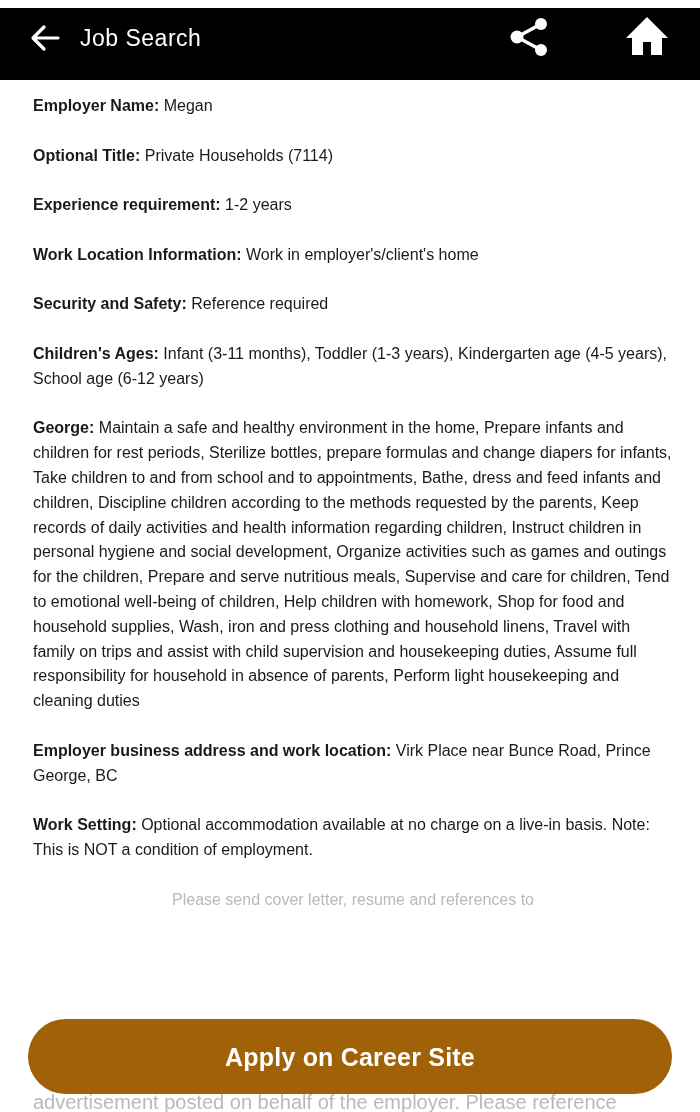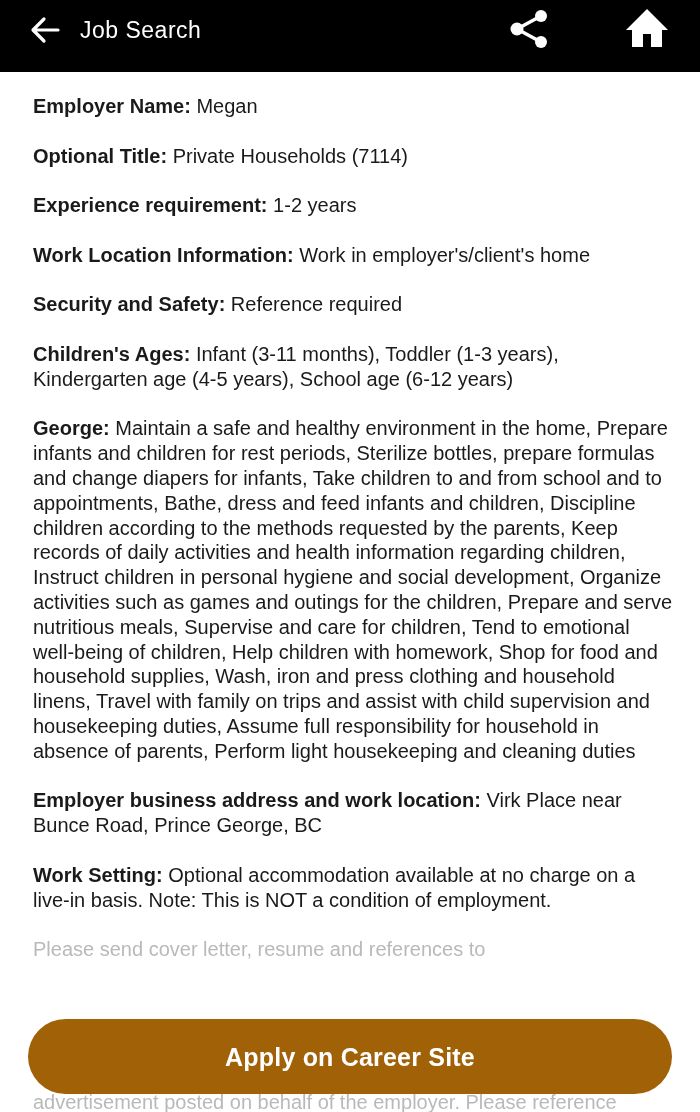--- a/index.html
+++ b/index.html
@@ -2,38 +2,38 @@
 <html><head>
 <meta charset="utf-8">
 <style>
   html, body { margin: 0; padding: 0; }
   body {
     width: 700px; height: 1112px; overflow: hidden; position: relative;
     background: #ffffff; font-family: "Liberation Sans", "DejaVu Sans", sans-serif;
     color: #1a1a1a;
   }
   .topbar {
-    position: absolute; left: 0; top: 0; width: 700px; height: 72px;
+    position: absolute; left: 0; top: 8px; width: 700px; height: 72px;
     background: #000000; z-index: 5;
   }
   .back-btn { position: absolute; left: 28px; top: 12px; width: 36px; height: 36px; cursor: pointer; }
   .title {
     position: absolute; left: 80px; top: 14px; color: #ffffff;
     font-size: 23px; letter-spacing: 0.5px; line-height: 32px;
   }
   .share-btn { position: absolute; left: 506px; top: 6px; width: 46px; height: 46px; cursor: pointer; }
   .home-btn { position: absolute; left: 622px; top: 6px; width: 50px; height: 46px; cursor: pointer; }
 
   .content {
     position: absolute; left: 33px; top: 94px; width: 640px;
-    font-size: 20px; line-height: 24.8px;
+    font-size: 16px; line-height: 24.8px;
   }
   .field { margin: 0 0 24.8px 0; }
   .field .label { font-weight: bold; }
-  .faded { color: #b9b9b9; }
+  .faded { color: #b9b9b9; text-align: center; }
 
   .apply-btn {
     position: absolute; left: 28px; top: 1019px; width: 644px; height: 75px;
     border-radius: 38px; background: #a16207; color: #ffffff;
     font-size: 25px; font-weight: bold; text-align: center; line-height: 75px;
     border: none; cursor: pointer; z-index: 4; letter-spacing: 0.2px;
   }
   .bottom-faded {
     position: absolute; left: 33px; top: 1090px; width: 640px;
     font-size: 20px; line-height: 24px; color: #b9b9b9; z-index: 3;

